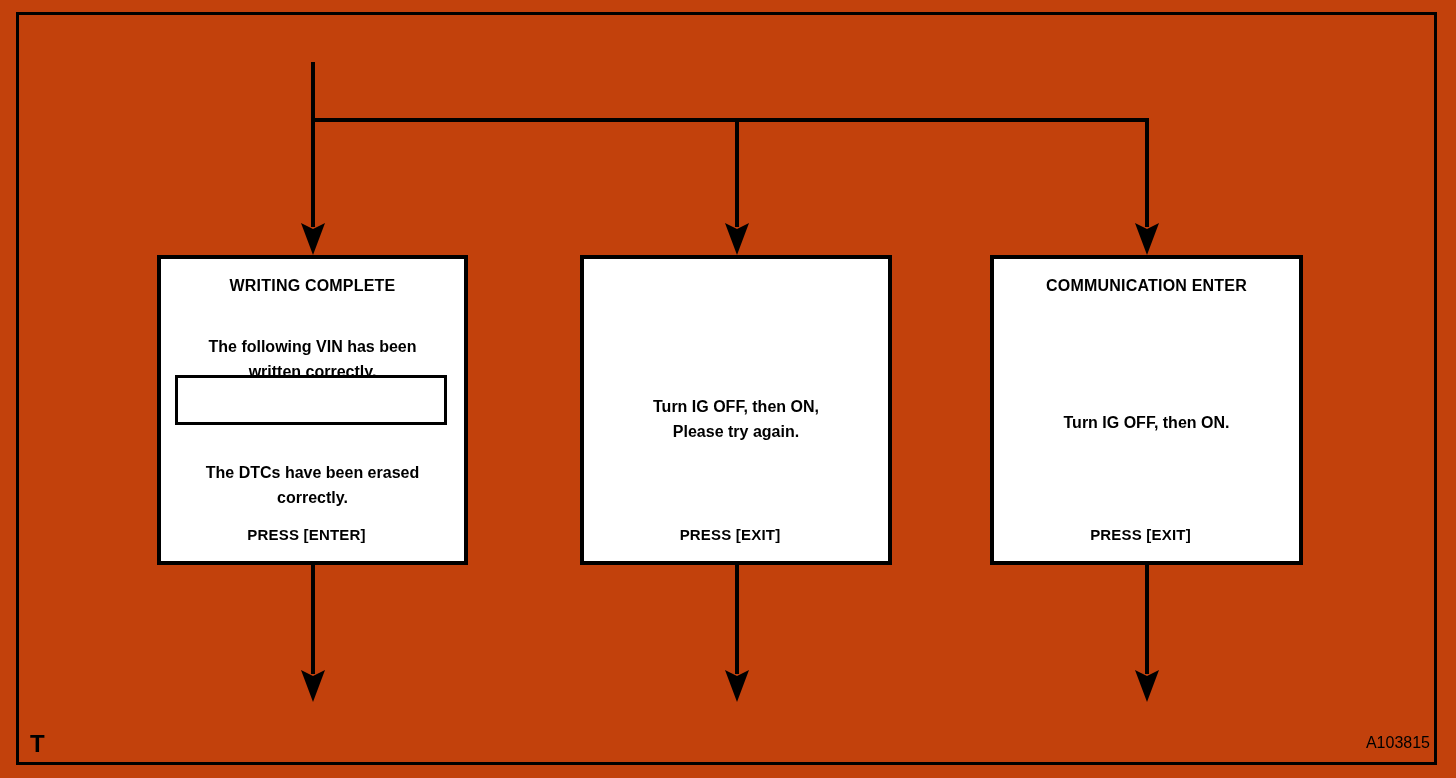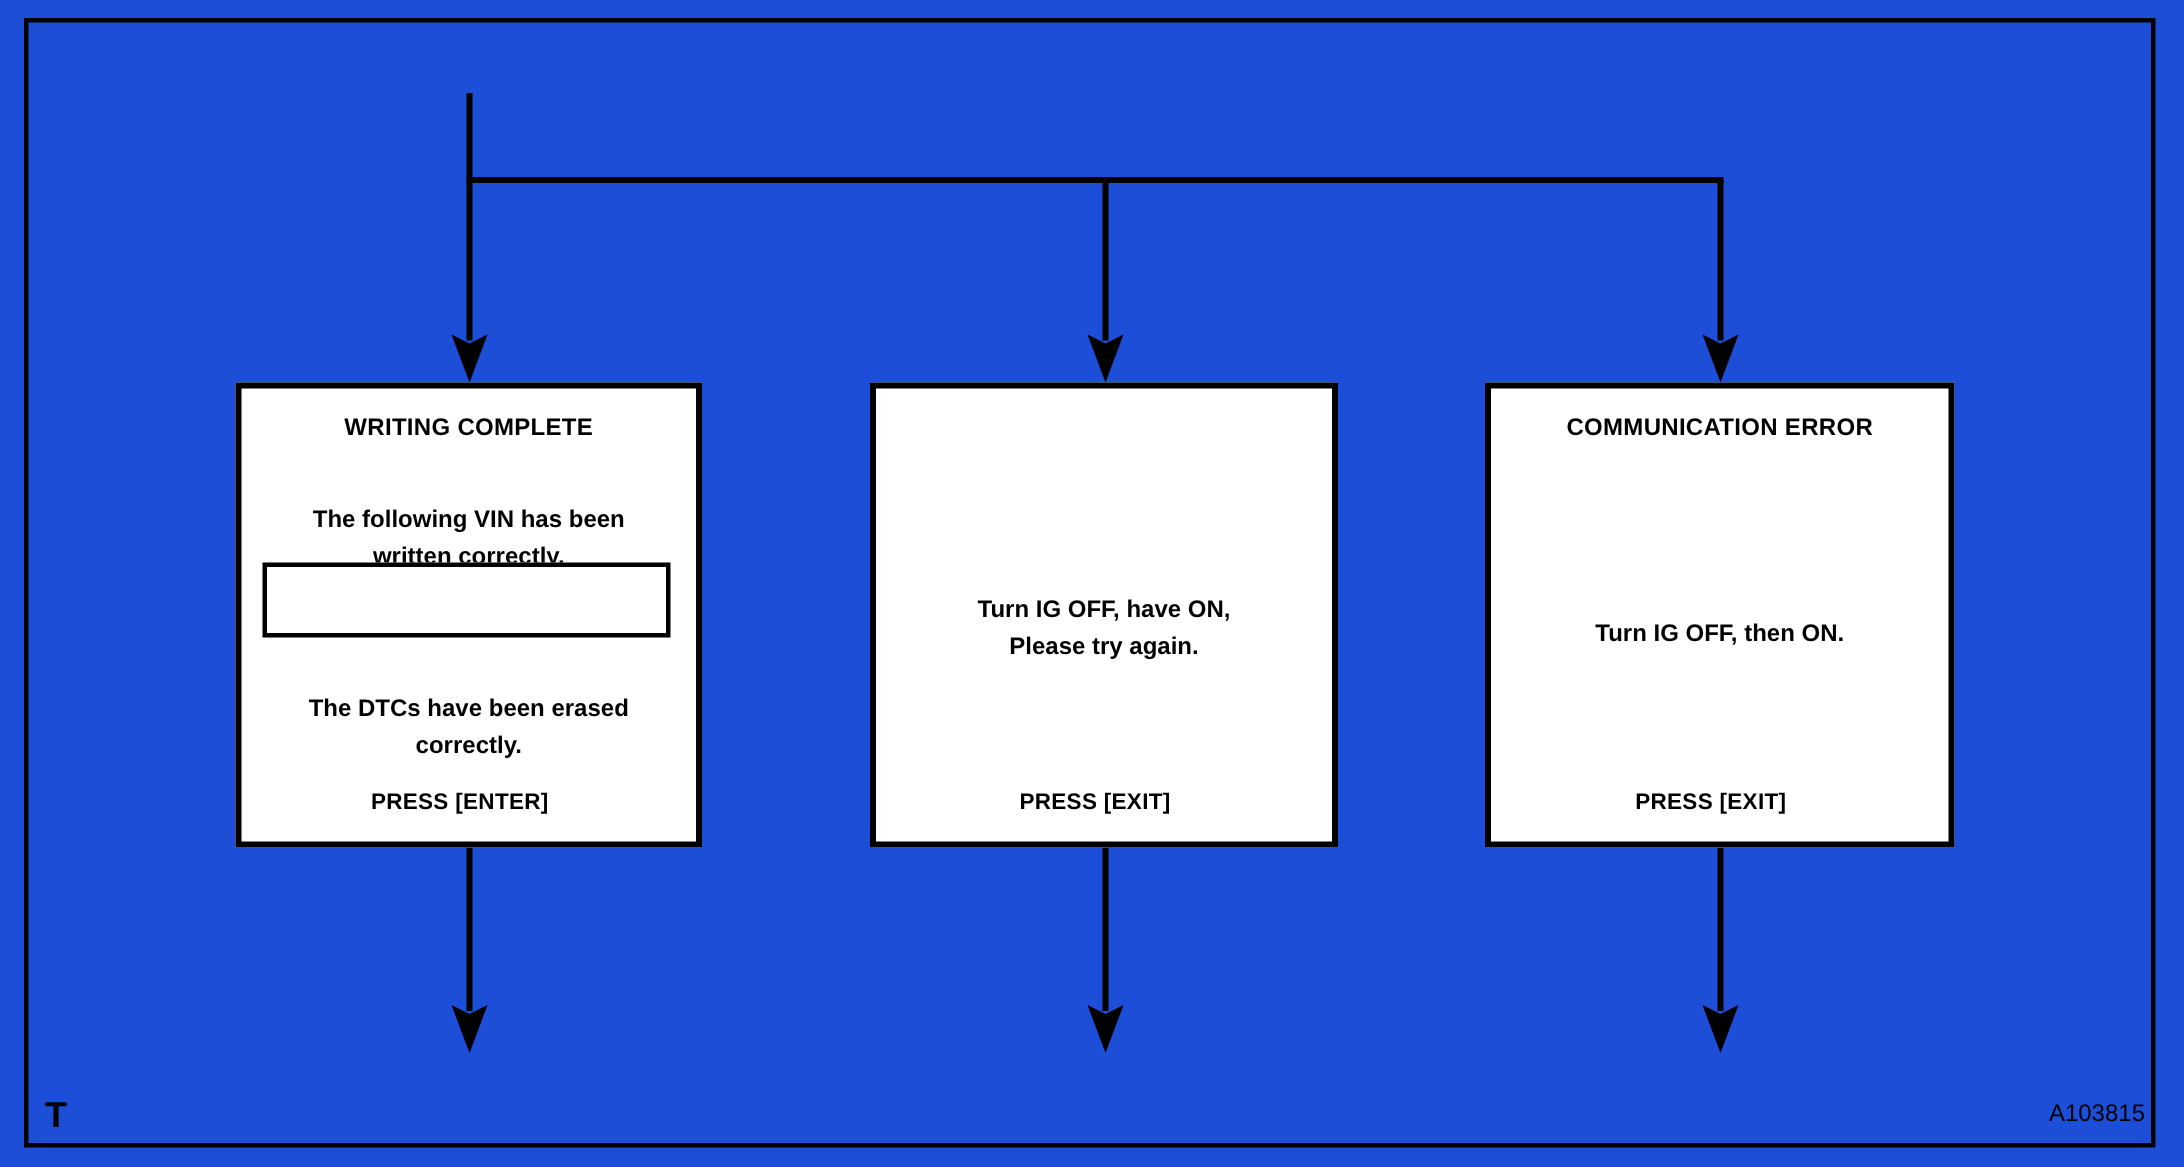--- a/index.html
+++ b/index.html
@@ -4,21 +4,21 @@
 <style>
   html, body {
     margin: 0;
     padding: 0;
     background: #ffffff;
   }
   .canvas {
     position: relative;
     width: 1456px;
     height: 778px;
-    background: #1d4ed8;
+    background: #c2410c;
     font-family: "Liberation Sans", sans-serif;
     color: #000000;
     overflow: hidden;
   }
   .outer-border {
     position: absolute;
     left: 16px;
     top: 12px;
     width: 1421px;
     height: 753px;
@@ -144,27 +144,27 @@
     <div class="box-title">WRITING COMPLETE</div>
     <div class="box-body body-top">The following VIN has been
 written correctly.</div>
     <div class="vin-field"></div>
     <div class="box-body body-bottom">The DTCs have been erased
 correctly.</div>
     <div class="box-footer">PRESS [ENTER]</div>
   </div>
 
   <div class="flow-box box-2">
-    <div class="box-body body-mid">Turn IG OFF, have ON,
+    <div class="box-body body-mid">Turn IG OFF, then ON,
 Please try again.</div>
     <div class="box-footer">PRESS [EXIT]</div>
   </div>
 
   <div class="flow-box box-3">
-    <div class="box-title">COMMUNICATION ERROR</div>
+    <div class="box-title">COMMUNICATION ENTER</div>
     <div class="box-body body-mid">Turn IG OFF, then ON.</div>
     <div class="box-footer">PRESS [EXIT]</div>
   </div>
 
   <div class="corner-label">T</div>
   <div class="figure-id">A103815</div>
 
 </div>
 
 </body></html>

